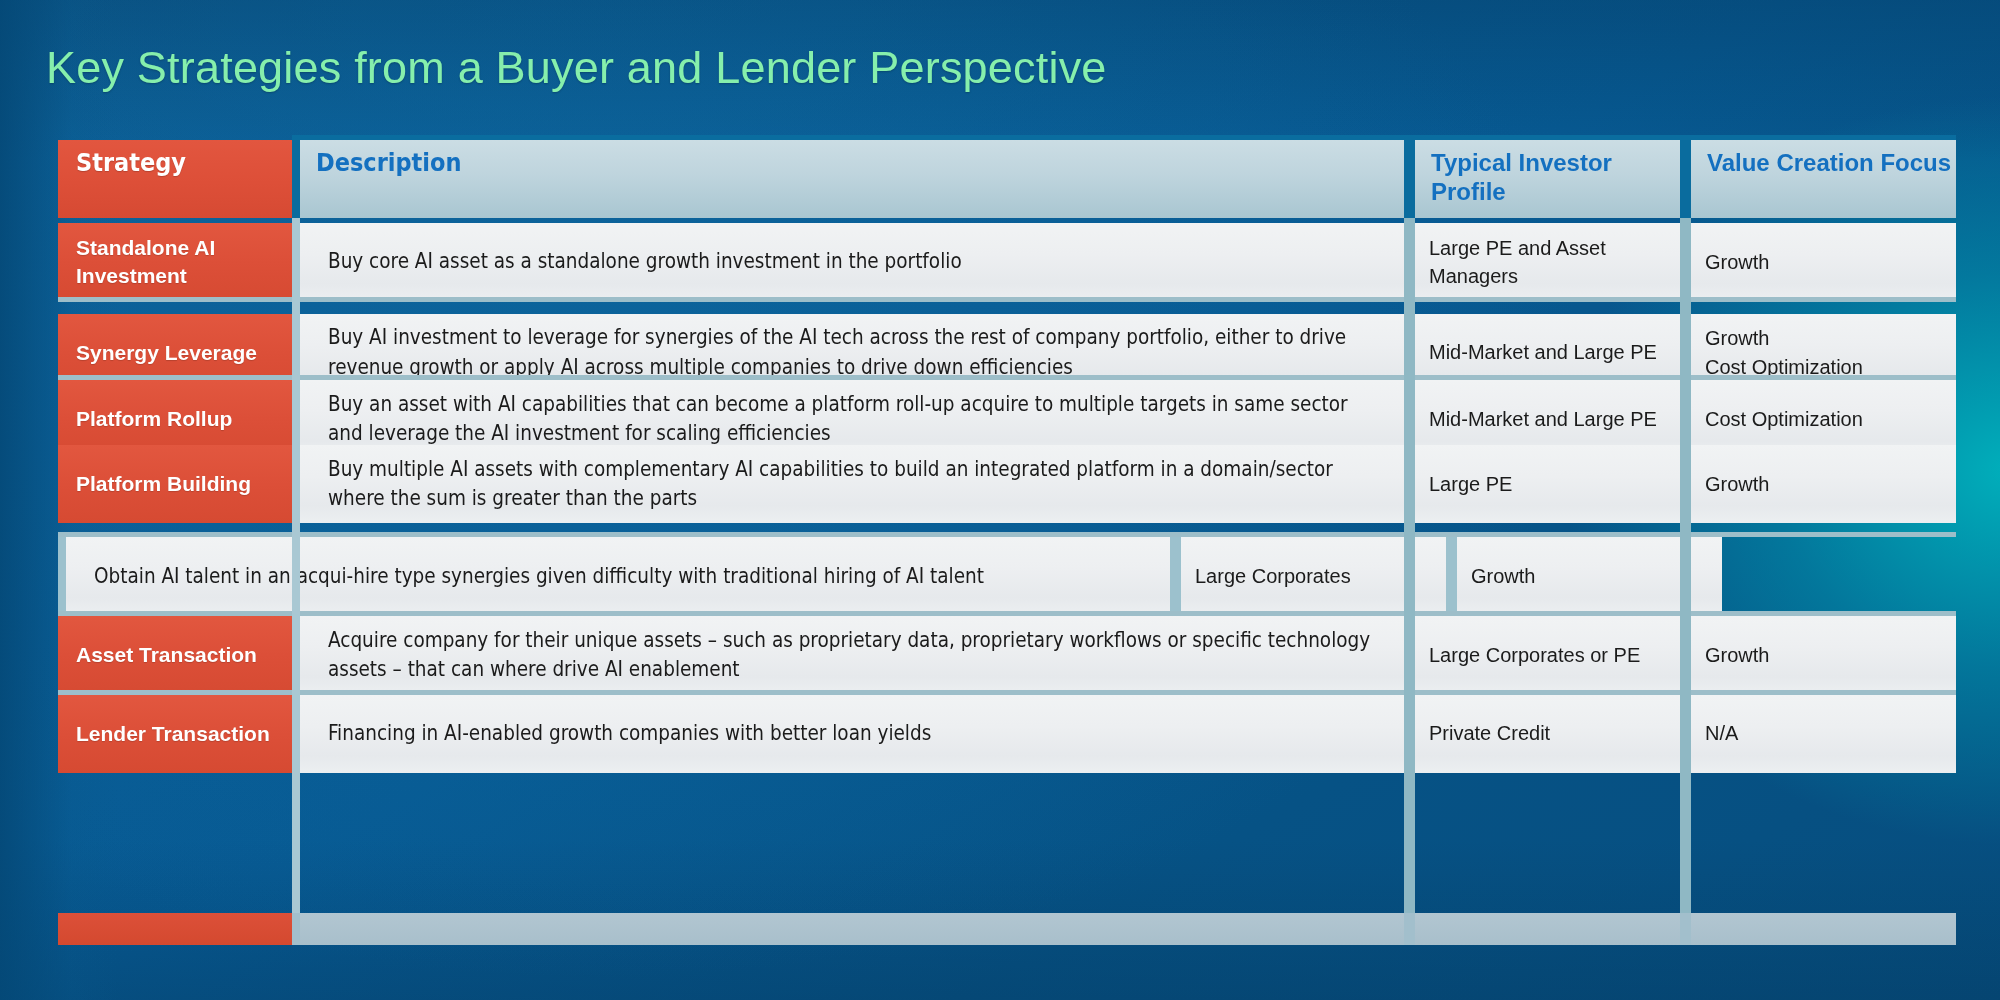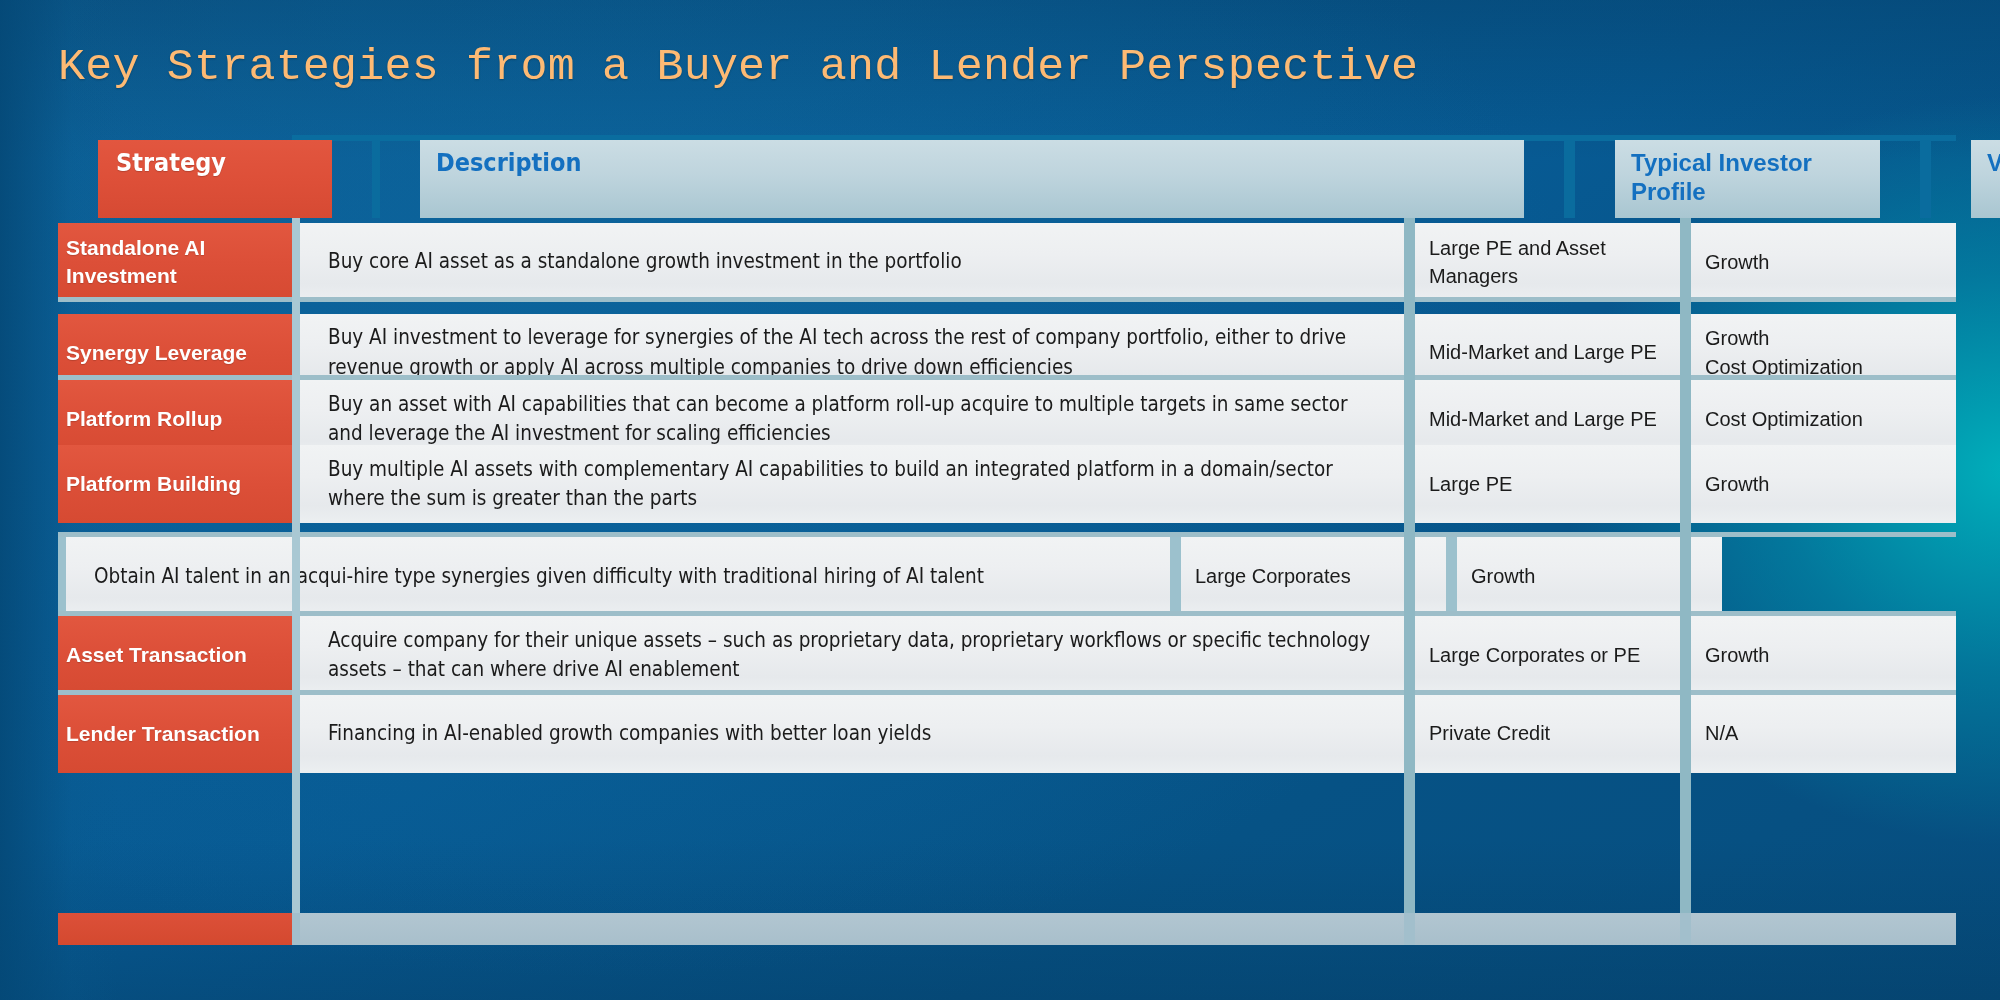--- a/index.html
+++ b/index.html
@@ -34,27 +34,27 @@
   #bg-left {
     position: absolute;
     left: 0; top: 0; bottom: 0; width: 120px;
     background: linear-gradient(90deg, rgba(4,72,118,0.85) 0%, rgba(8,88,138,0.2) 60%, rgba(0,0,0,0) 100%);
     pointer-events: none;
   }
 
   
   #title {
     position: absolute;
-    left: 58px;
+    left: 46px;
     top: 42px;
-    font-family: Liberation Mono, monospace;
+    font-family: Liberation Sans, sans-serif;
     font-stretch: condensed;
     font-size: 45px;
     font-weight: 400;
-    color: #fdba74;
+    color: #86efac;
     letter-spacing: 0.2px;
     white-space: nowrap;
     text-shadow: 0 1px 2px rgba(0,0,0,0.22);
   }
 
   
   #table {
     position: absolute;
     left: 58px;
     top: 140px;
@@ -75,21 +75,21 @@
   .c-desc     { width: 1104px; flex: 0 0 1104px; }
   .gap2       { width: 11px;  flex: 0 0 11px; }
   .c-profile  { width: 265px; flex: 0 0 265px; }
   .gap3       { width: 11px;  flex: 0 0 11px; }
   .c-focus    { width: 265px; flex: 0 0 265px; }
 
   .gapcell { background: transparent; }
 
   
   #header-row { top: 0; height: 78px; }
-  #header-row .cell { height: 78px; box-sizing: border-box; margin-left: 40px; }
+  #header-row .cell { height: 78px; box-sizing: border-box; }
 
   .hdr-strategy {
     background: linear-gradient(180deg, #e2563f 0%, #dd4f38 55%, #d64a33 100%);
     padding: 8px 0 0 18px;
     color: #ffffff;
     font-family: "DejaVu Sans Condensed", "Liberation Sans Narrow", "Liberation Sans", sans-serif;
     font-stretch: condensed;
     font-size: 25px;
     font-weight: 700;
     line-height: 1.2;
@@ -113,21 +113,21 @@
     background: #0a6d9f;
   }
 
   
   .body-row { height: 78px; }
   .body-row .cell { height: 78px; box-sizing: border-box; }
 
   .cell-strategy {
     background: linear-gradient(180deg, #e2573f 0%, #dc4f38 50%, #d64a32 100%);
     color: #ffffff;
-    padding-left: 8px;
+    padding-left: 18px;
     font-family: "Liberation Sans", sans-serif;
     font-size: 21px;
     font-weight: 700;
     line-height: 1.32;
     display: flex;
     flex-direction: column;
     justify-content: center;
     text-shadow: 0 1px 1px rgba(0,0,0,0.16);
   }
 

